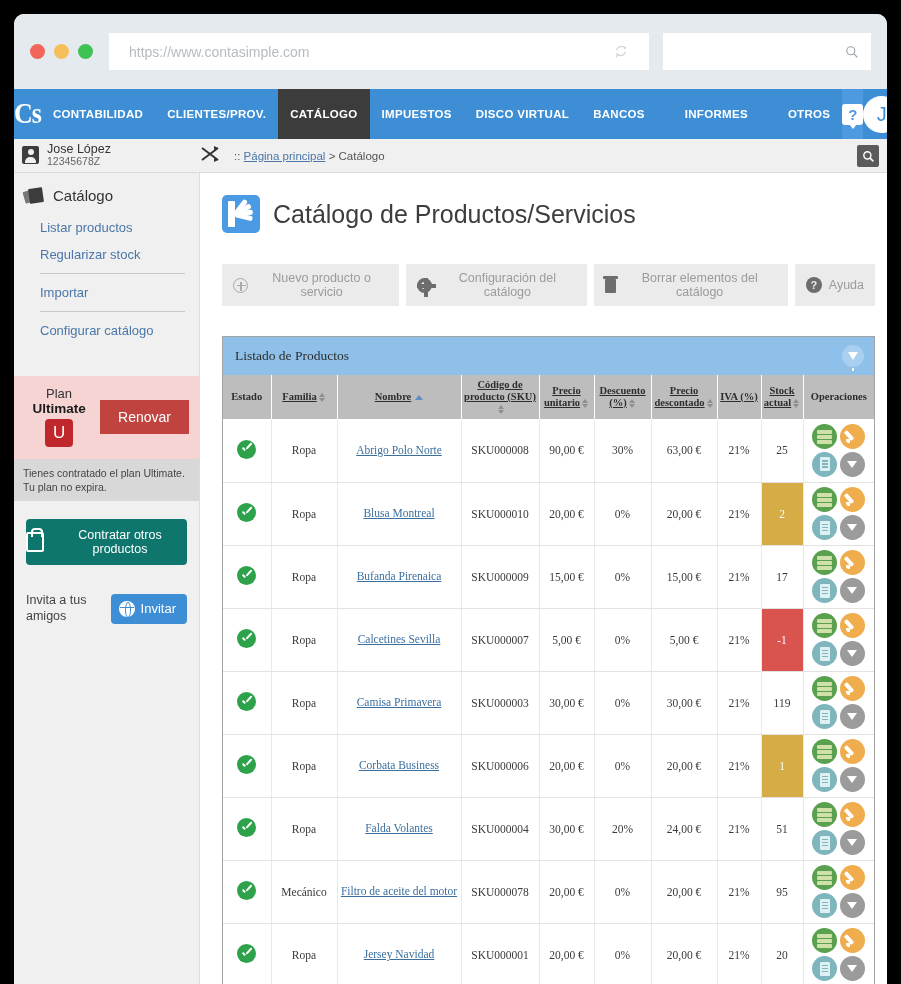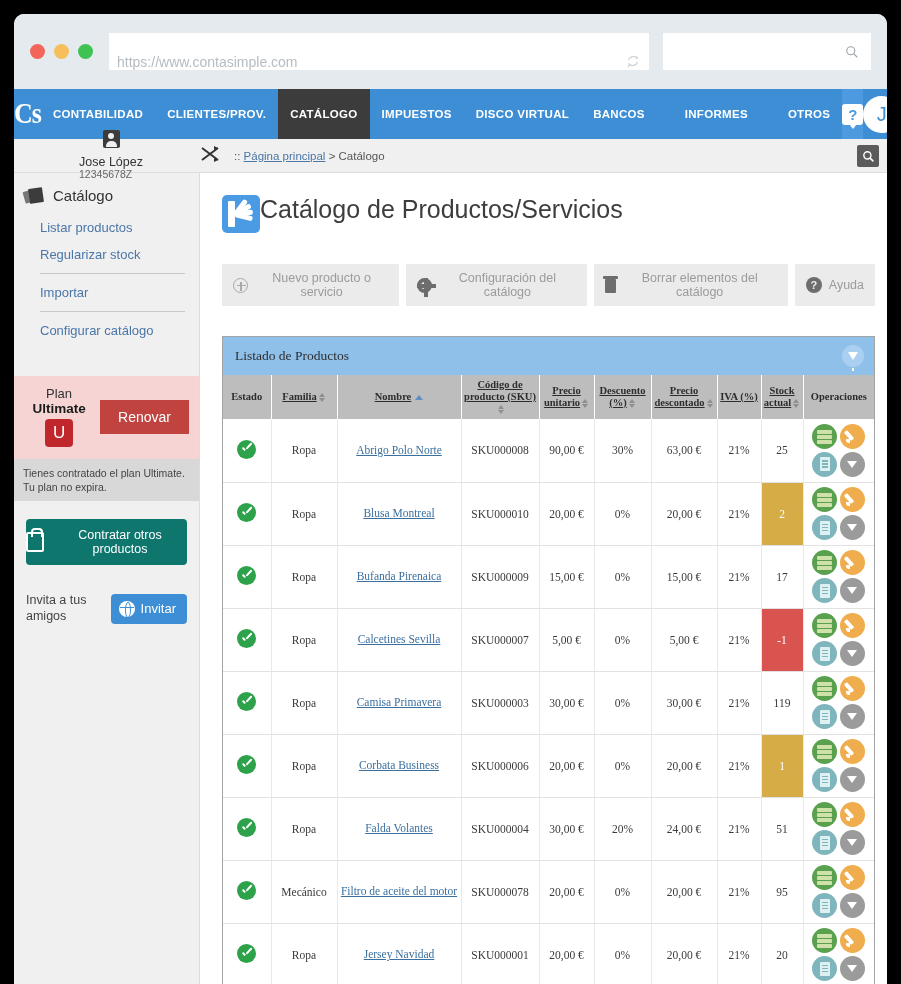--- a/index.html
+++ b/index.html
@@ -22,22 +22,22 @@
     height: 75px; background: #e4eaee;
     display: flex; align-items: center; padding: 0 16px;
   }
   .dots { display: flex; gap: 9px; margin-right: 16px; }
   .dot { width: 15px; height: 15px; border-radius: 50%; }
   .dot.r { background: #f1655a; }
   .dot.y { background: #f7bf5b; }
   .dot.g { background: #3fc254; }
   .urlbar {
     flex: 1 1 auto; height: 37px; background: #fff;
-    display: flex; align-items: flex-end;
-    padding: 0 8px; font-size: 14px; color: #b5bcc2;
+    display: flex; align-items: center;
+    padding: 0 20px; font-size: 14px; color: #b5bcc2;
   }
   .urlbar .txt { flex: 1 1 auto; }
   .reload { width: 16px; height: 16px; opacity: .45; }
   .searchbar {
     width: 208px; height: 37px; background: #fff; margin-left: 14px;
     display: flex; align-items: center; justify-content: flex-end;
     padding: 0 12px;
   }
 
   
@@ -78,21 +78,21 @@
     width: 37px; height: 37px; border-radius: 50%; background: #fff;
     color: #3d8ed4; font-size: 20px; display: flex; align-items: center;
     justify-content: center;
   }
 
   
   .userbar {
     height: 34px; background: #f0f0f0; display: flex; align-items: center;
     border-bottom: 1px solid #dcdcdc; position: relative;
   }
-  .userbox { width: 186px; display: flex; align-items: center; padding-left: 8px; gap: 8px; flex-direction: column; }
+  .userbox { width: 186px; display: flex; align-items: center; padding-left: 8px; gap: 8px; }
   .usericon {
     width: 17px; height: 18px; background: #3c3c3c; border-radius: 2px;
     position: relative; flex: 0 0 auto;
   }
   .usericon:before{content:"";position:absolute;left:5.5px;top:3px;width:6px;height:6px;border-radius:50%;background:#f0f0f0;}
   .usericon:after{content:"";position:absolute;left:3px;top:10.5px;width:11px;height:6px;border-radius:5px 5px 0 0;background:#f0f0f0;}
   .uname { font-size: 12.5px; color: #333; line-height: 1.05; }
   .unif { font-size: 10.5px; color: #666; line-height: 1.1; }
   .shuffle { width: 22px; color: #333; font-size: 16px; margin-right: 12px; }
   .crumbs { font-size: 11.5px; color: #555; }
@@ -157,21 +157,21 @@
     background: #3d8ed4; color: #fff; border: none; border-radius: 4px;
     font-size: 13px; padding: 7px 11px 7px 8px; display: flex; gap: 6px;
     align-items: center; cursor: pointer; font-family: "Liberation Sans", sans-serif;
   }
   .globe { width:16px;height:16px;border-radius:50%;background:#fff;position:relative;flex:0 0 auto;}
   .globe:before{content:"";position:absolute;left:6px;top:1px;width:4px;height:14px;border-radius:50%;border:1px solid #3d8ed4;}
   .globe:after{content:"";position:absolute;left:1px;top:6px;width:14px;height:0;border-top:1px solid #3d8ed4;}
 
   
   .main { flex: 1 1 auto; padding: 22px 22px 0 22px; background: #fff; }
-  .pagehead { display: flex; }
+  .pagehead { display: flex; align-items: center; gap: 13px; }
   .pageicon {
     width: 38px; height: 38px; background: #4a9ae4; border-radius: 5px;
     position: relative; overflow: hidden; flex: 0 0 auto;
   }
   .pageicon .bar { position:absolute; left:6px; top:6px; width:7px; height:26px; background:#fff; border-radius:1px;}
   .pageicon .fan { position:absolute; left:13px; top:6px; width:19px; height:26px;}
   .pageicon .fan span{ position:absolute; left:0; top:11px; width:18px; height:5px; background:#fff; border-radius:2px; transform-origin: 0 50%;}
   .pagetitle { font-size: 25px; color: #3d3d3d; font-weight: normal; }
   .toolbar { display: flex; gap: 7px; margin-top: 31px; }
   .tbtn {

